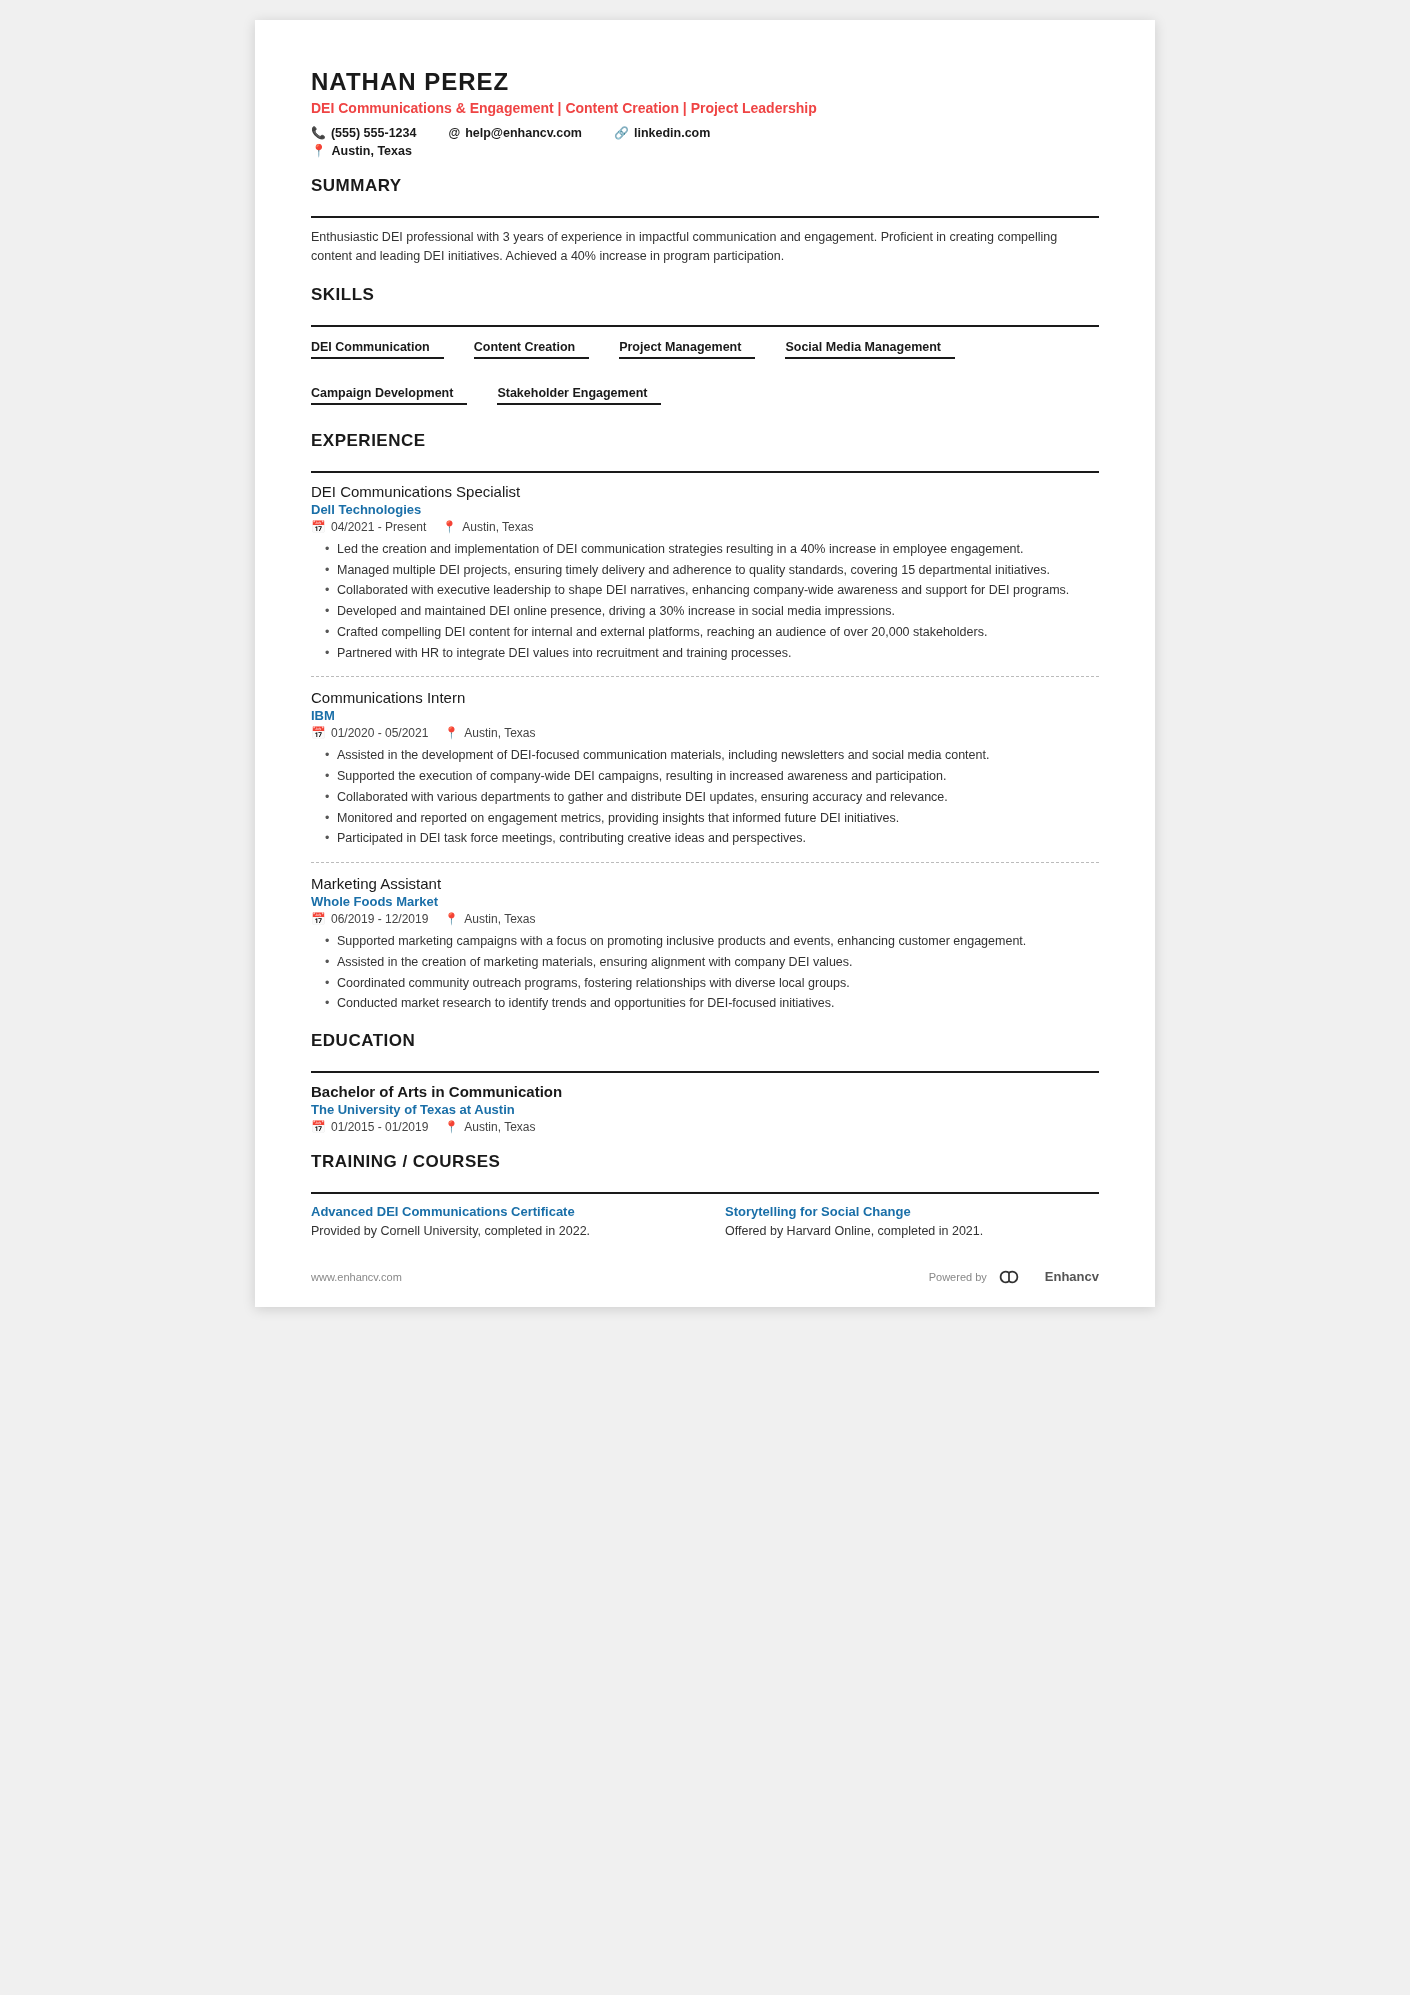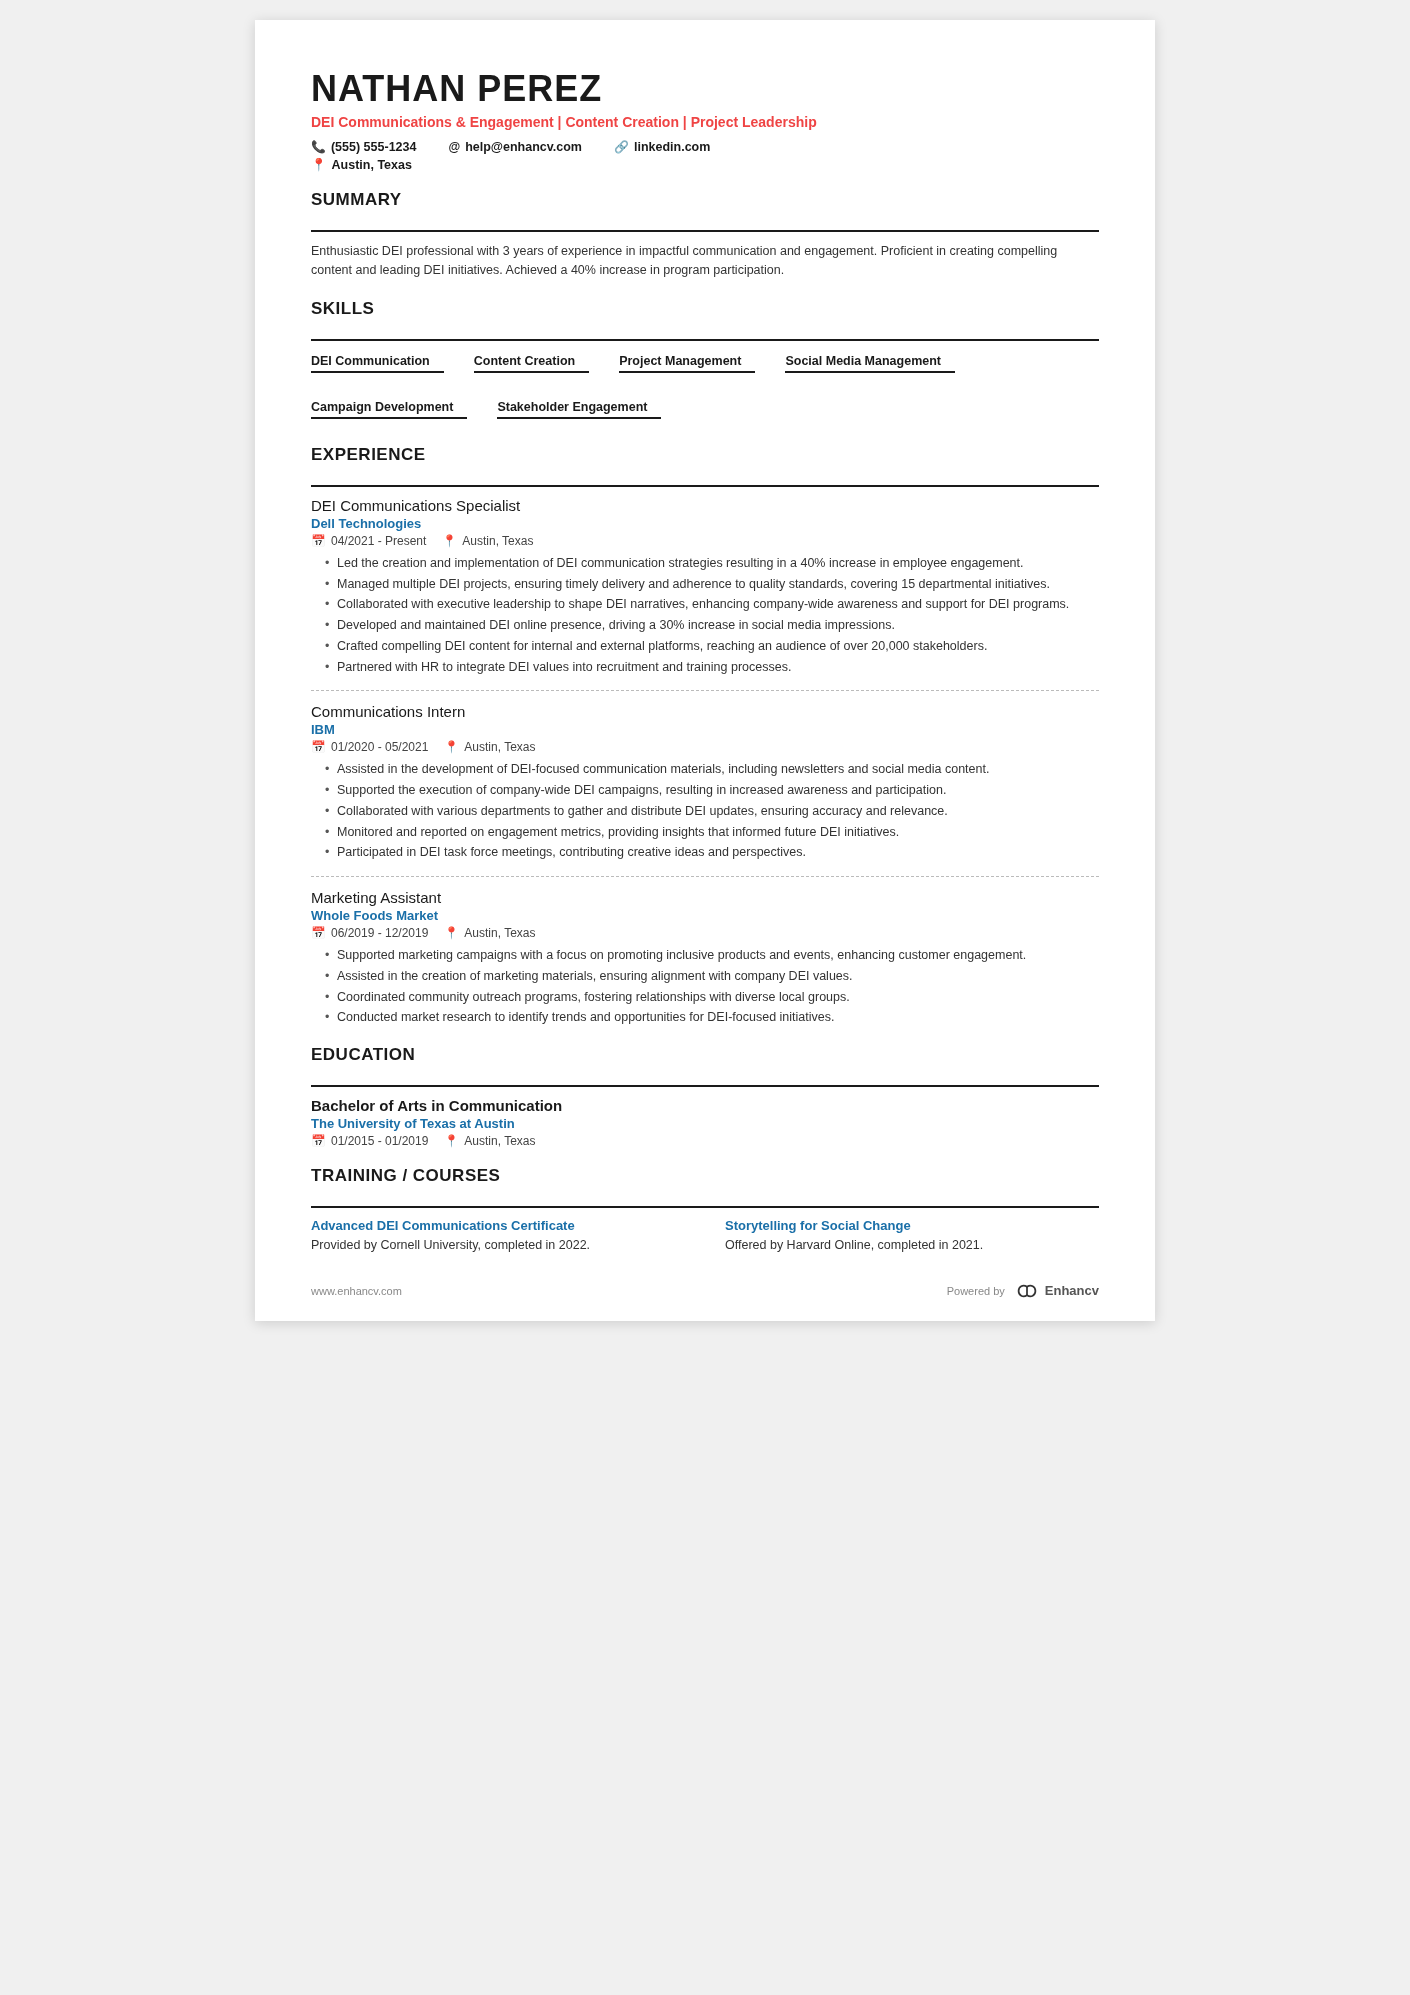--- a/index.html
+++ b/index.html
@@ -12,21 +12,21 @@
     }
     .resume-page {
       background: #ffffff;
       width: 900px;
       min-height: 1270px;
       padding: 48px 56px 48px 56px;
       position: relative;
       box-shadow: 0 2px 12px rgba(0,0,0,0.15);
     }
     .header-name {
-      font-size: 36px;
+      font-size: 24px;
       font-weight: 900;
       color: #1a1a1a;
       letter-spacing: 1px;
       text-transform: uppercase;
       margin-bottom: 4px;
     }
     .header-subtitle {
       color: #ef4444;
       font-size: 14px;
       font-weight: 700;
@@ -197,21 +197,21 @@
     }
     .footer-brand {
       display: flex;
       align-items: center;
       gap: 8px;
       margin-left: 20px;
     }
     .enhancv-logo {
       display: flex;
       align-items: center;
-      gap: 4px;
+      gap: 22px;
       font-size: 13px;
       color: #555;
       font-weight: 600;
     }
     .logo-icon {
       width: 28px;
       height: 20px;
     }
   </style>
 </head>

